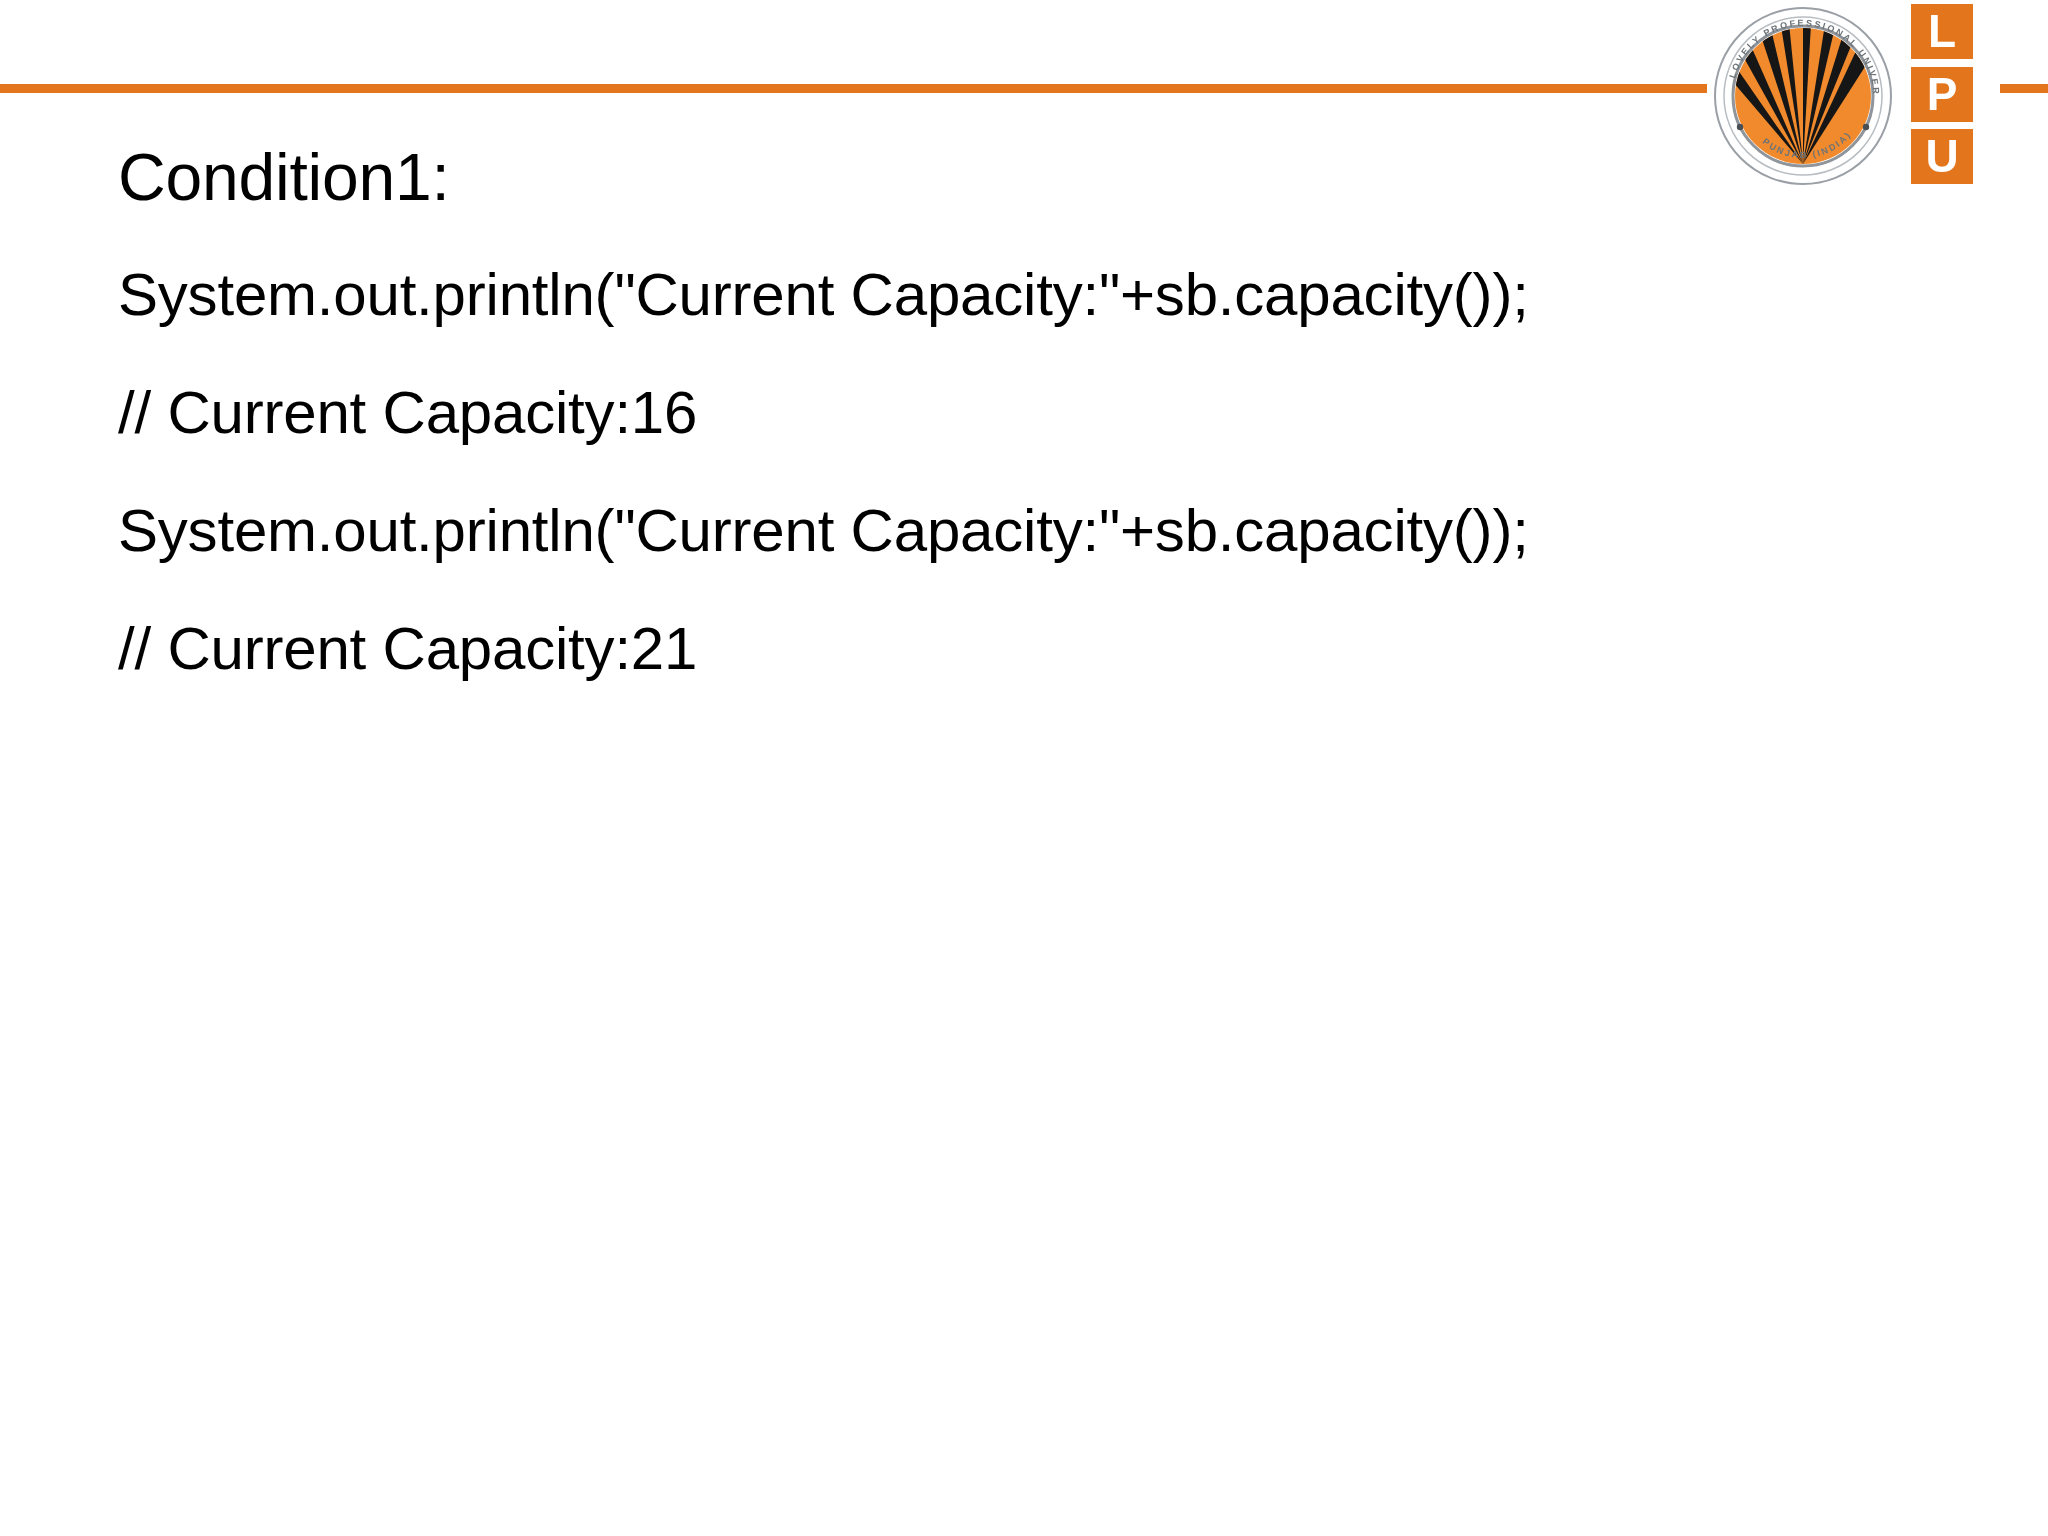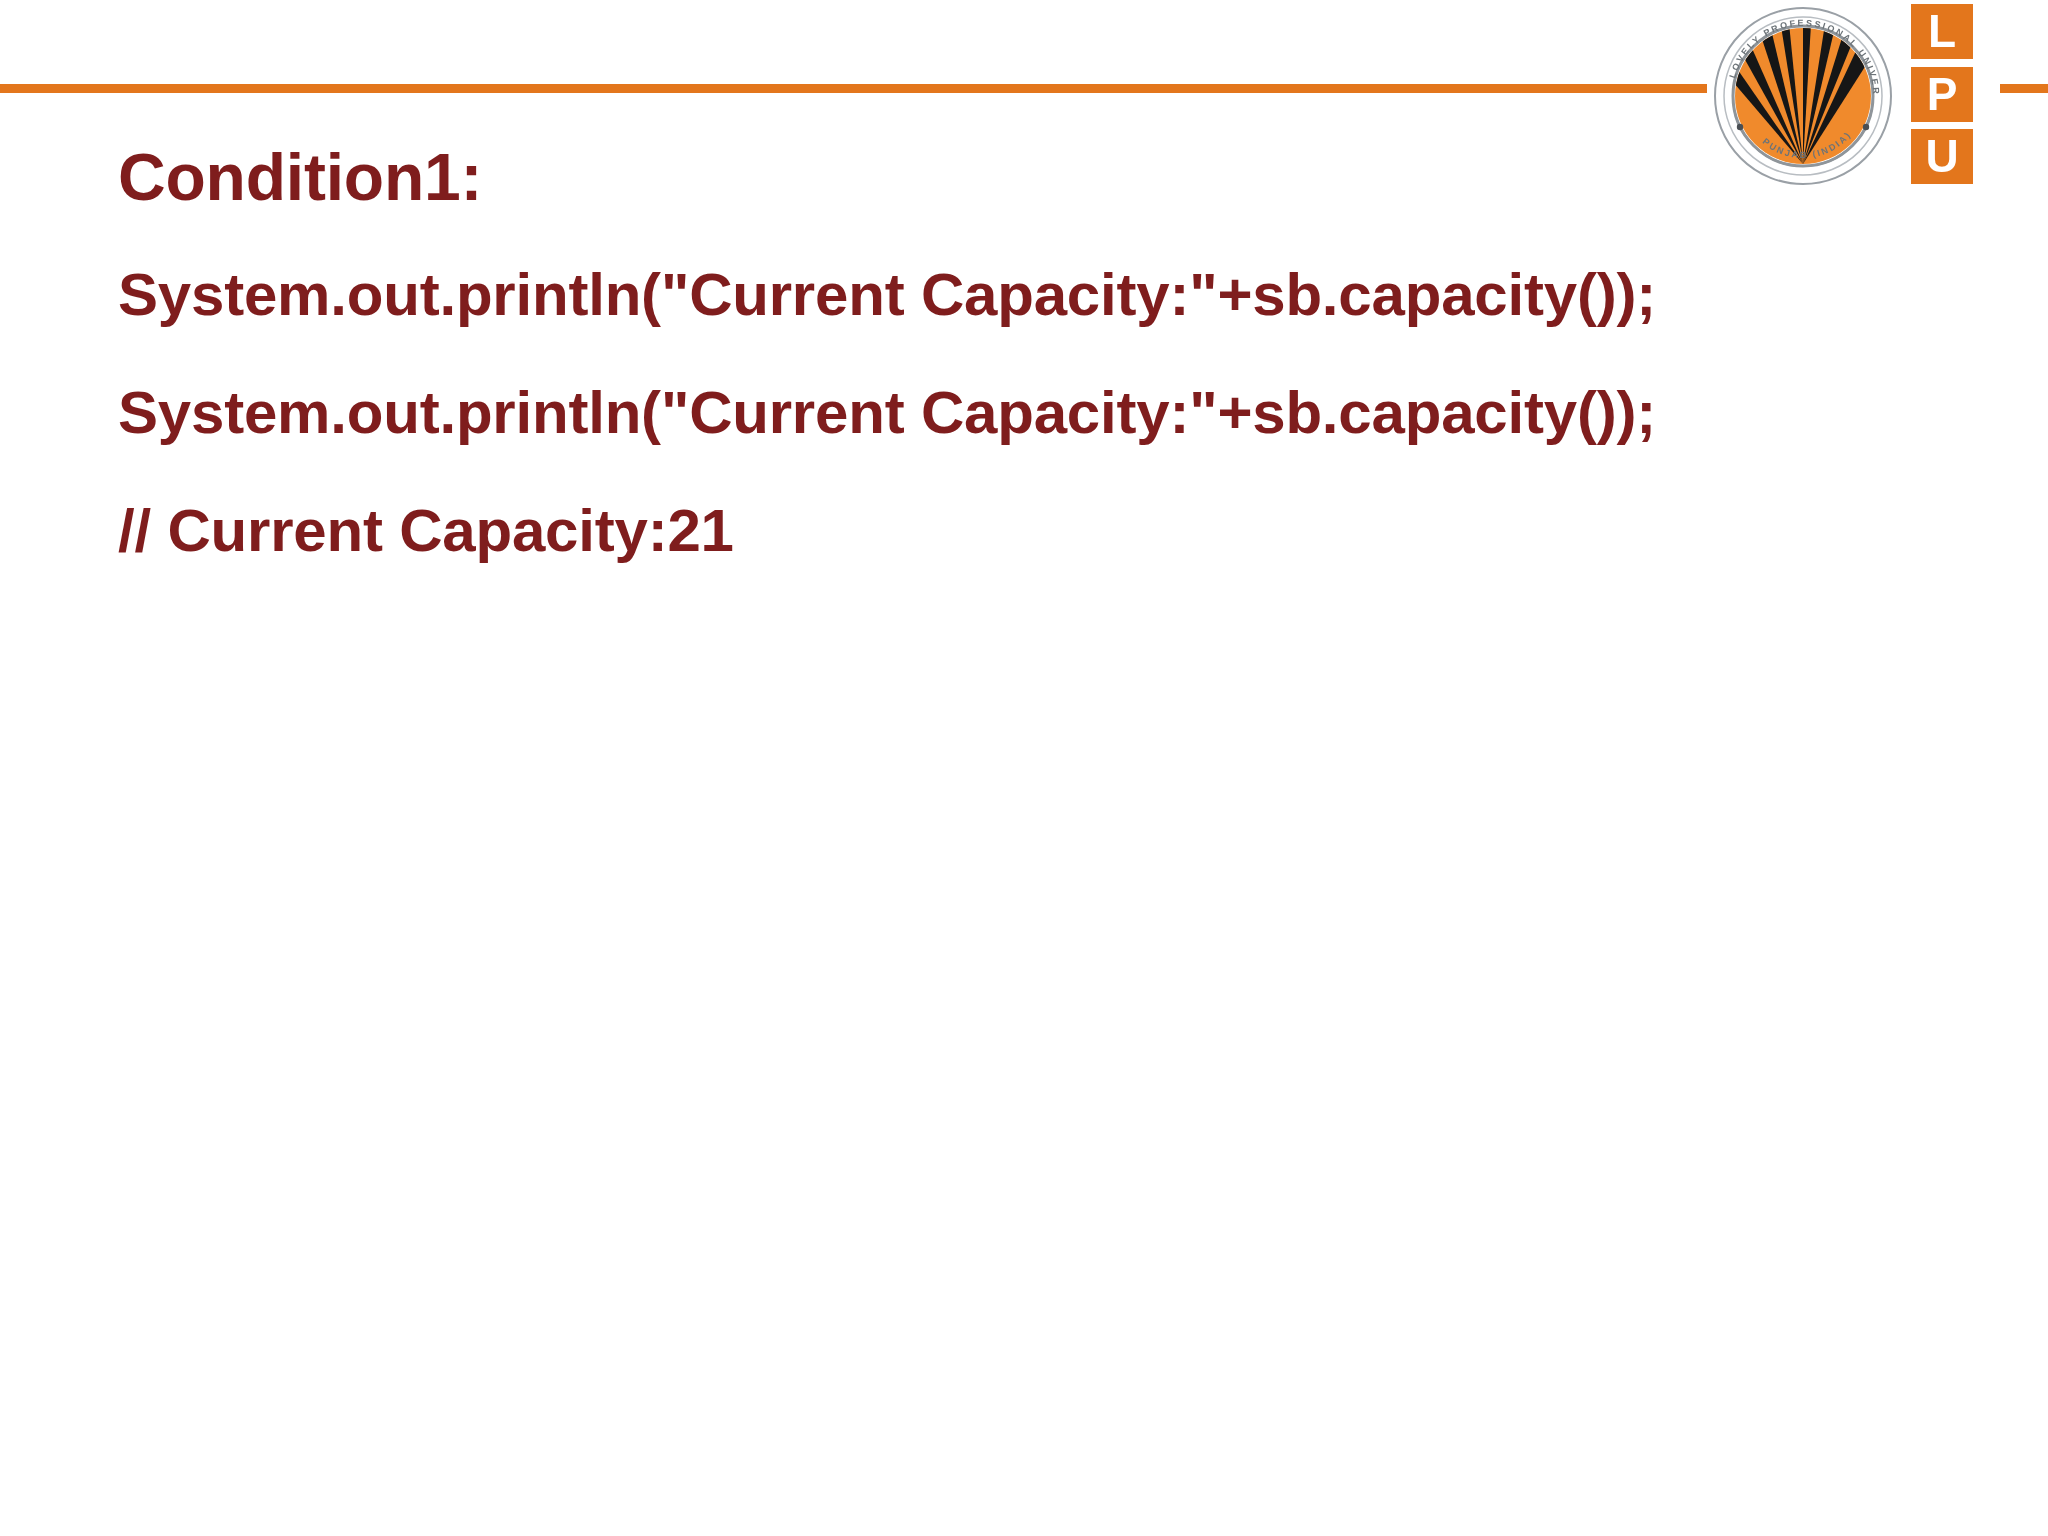--- a/index.html
+++ b/index.html
@@ -89,23 +89,23 @@
 
   
   .body {
     position: absolute;
     top: 118px;
     left: 118px;
     width: 1820px;
   }
 
   .line {
-    color: #7f1d1d;
+    color: #000000;
     font-family: "Liberation Sans", sans-serif;
-    font-weight: 700;
+    font-weight: 400;
     white-space: pre;
     letter-spacing: -0.2px;
   }
 
   .line.big {
     font-size: 66px;
     line-height: 118px;
   }
   .line.normal {
     font-size: 60px;
@@ -167,17 +167,18 @@
         <div class="logo-letter">L</div>
         <div class="logo-letter">P</div>
         <div class="logo-letter">U</div>
       </div>
     </div>
   </div>
 
   <div class="body">
     <div class="line big">Condition1:</div>
     <div class="line normal">System.out.println("Current Capacity:"+sb.capacity());</div>
+    <div class="line normal">// Current Capacity:16</div>
     <div class="line normal">System.out.println("Current Capacity:"+sb.capacity());</div>
     <div class="line normal">// Current Capacity:21</div>
   </div>
 
 </div>
 
 </body></html>

